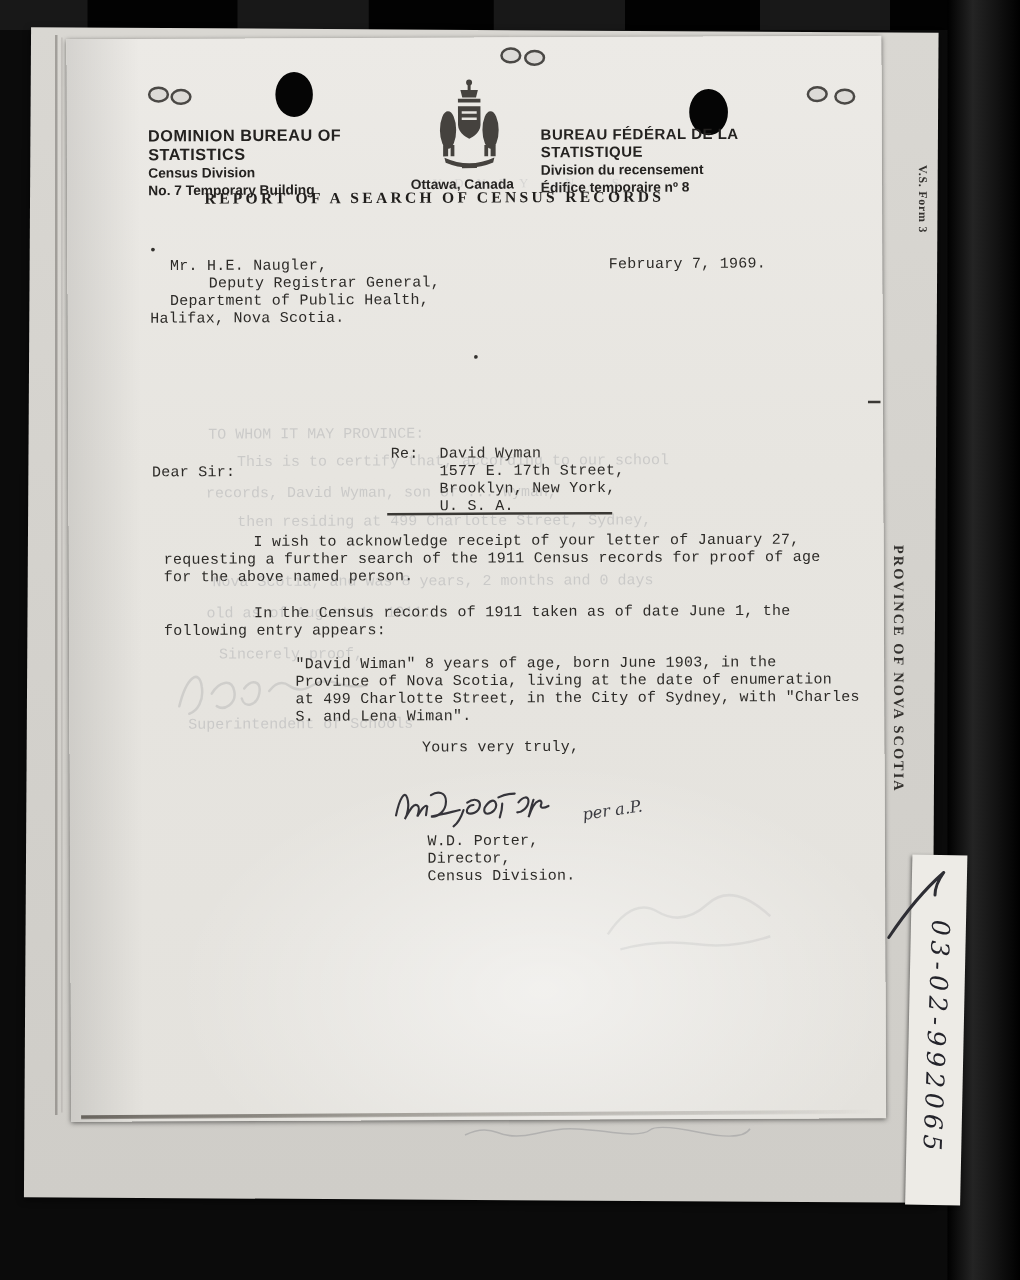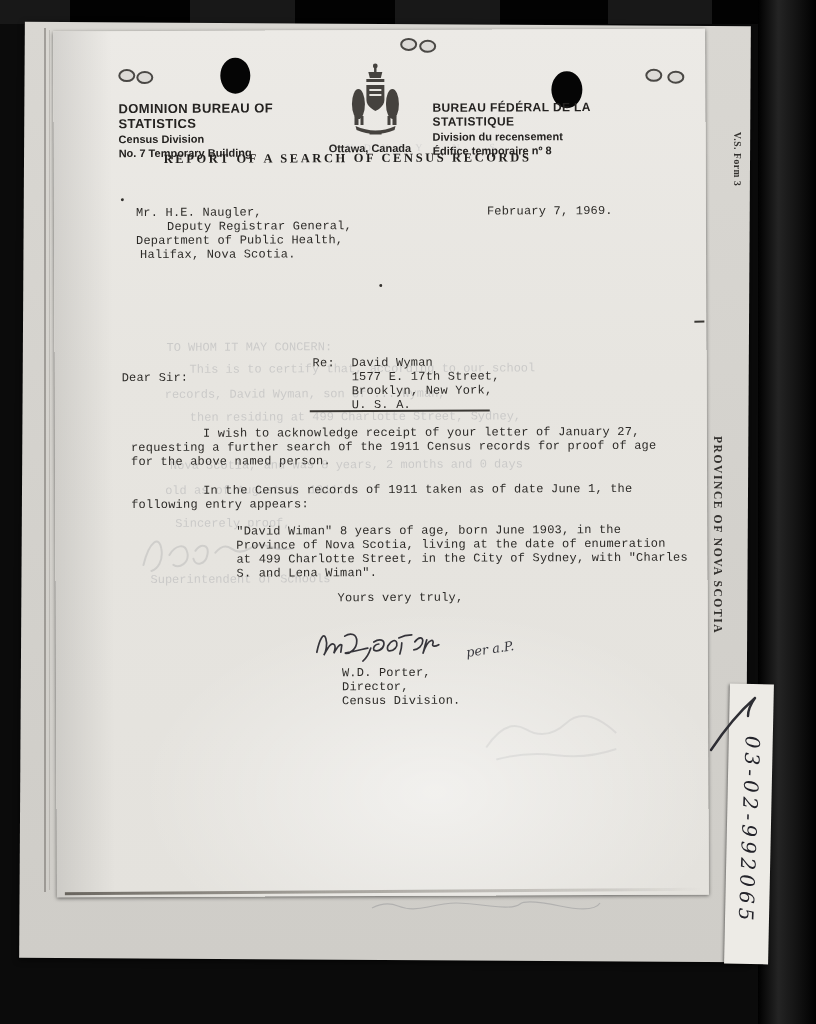--- a/index.html
+++ b/index.html
@@ -137,26 +137,26 @@
     <div class="ghost-hd" style="left:277px;top:112px;text-align:center;">S Y D N E Y ,  N .  S .</div>
     <div class="report-title" style="left:110px;top:121px;">REPORT OF A SEARCH OF CENSUS RECORDS</div>
 
     <div class="speck" style="left:67px;top:167px;width:3px;height:3px;"></div>
     <div class="speck" style="left:325px;top:254px;width:3px;height:3px;"></div>
     <div class="underline-mark" style="left:640px;top:292px;width:10px;"></div>
 
     <div class="tl" style="left:82px;top:175px;">Mr. H.E. Naugler,</div>
     <div class="tl" style="left:82px;top:189px;margin-left:31px;">Deputy Registrar General,</div>
     <div class="tl" style="left:82px;top:203px;">Department of Public Health,</div>
-    <div class="tl" style="left:86px;top:217px;">Halifax, Nova Scotia.</div>
+    <div class="tl" style="left:66px;top:217px;">Halifax, Nova Scotia.</div>
     <div class="tl" style="left:433px;top:175px;">February 7, 1969.</div>
 
     <div class="tl" style="left:67px;top:293px;margin-top:47px;">Dear Sir:</div>
 
-    <div class="gl" style="left:112px;top:310px;">TO WHOM IT MAY CONCERN:</div>
+    <div class="gl" style="left:112px;top:310px;">TO WHOM IT MAY PROVINCE:</div>
     <div class="gl" style="left:135px;top:332px;">This is to certify that, according to our school</div>
     <div class="gl" style="left:110px;top:357px;">records, David Wyman, son of ... Wyman,</div>
     <div class="gl" style="left:135px;top:380px;">then residing at 499 Charlotte Street, Sydney,</div>
 
     <div class="tl" style="left:258px;top:326px;">Re:</div>
     <div class="tl" style="left:297px;top:326px;">David Wyman</div>
     <div class="tl" style="left:297px;top:340px;text-align:center;">1577 E. 17th Street,</div>
     <div class="tl" style="left:297px;top:354px;">Brooklyn, New York,</div>
     <div class="tl" style="left:297px;top:368px;font-family:Liberation Mono, monospace;">U. S. A.</div>
     <div class="underline-mark" style="left:255px;top:380px;width:180px;"></div>

